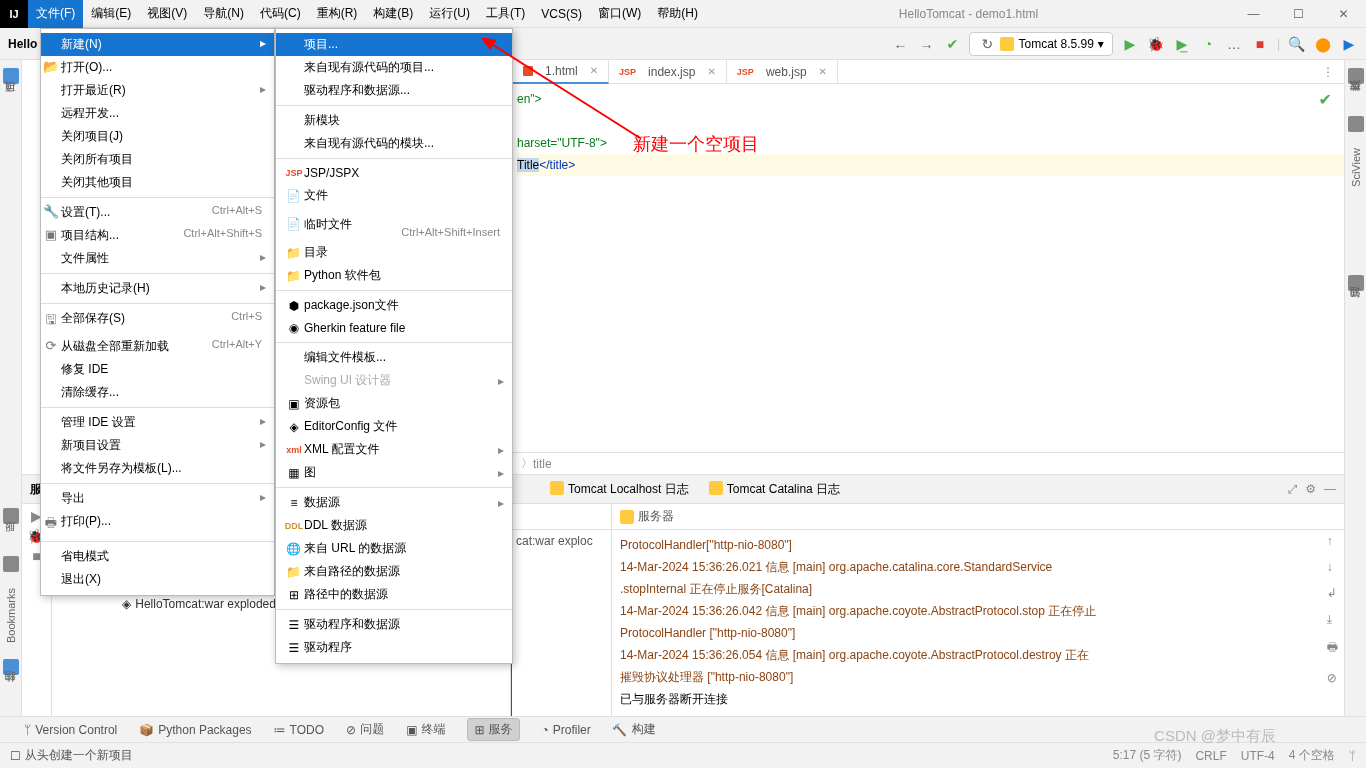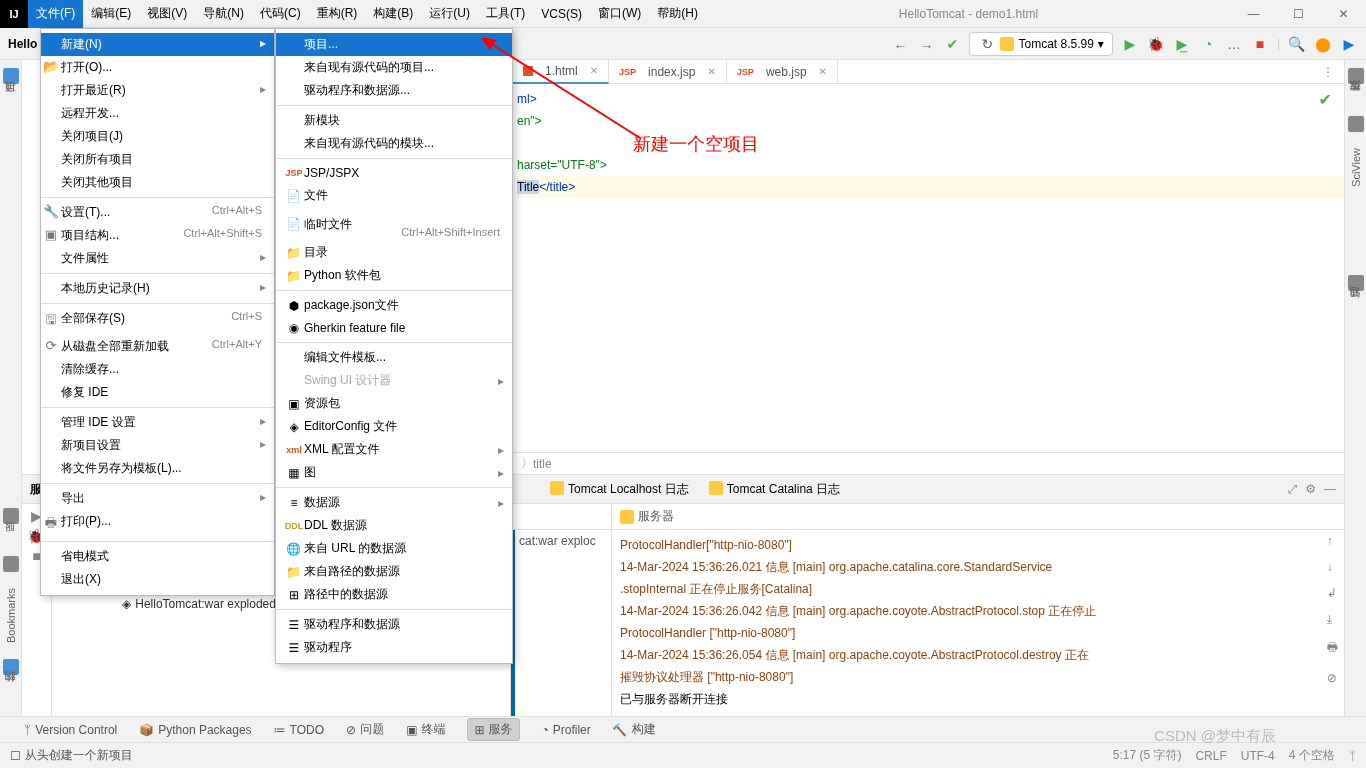--- a/index.html
+++ b/index.html
@@ -218,25 +218,25 @@
       <span class="label">全部保存(S)</span>
       <span class="shortcut">Ctrl+S</span>
     </div>
     <div class="dd-item">
       <span class="ico">⟳</span>
       <span class="label">从磁盘全部重新加载</span>
       <span class="shortcut">Ctrl+Alt+Y</span>
     </div>
     <div class="dd-item">
       <span class="ico"></span>
+      <span class="label">修复 IDE</span>
+    </div>
+    <div class="dd-item">
+      <span class="ico"></span>
       <span class="label">清除缓存...</span>
-    </div>
-    <div class="dd-item">
-      <span class="ico"></span>
-      <span class="label">修复 IDE</span>
     </div>
     <div class="dd-sep"></div>
     <div class="dd-item">
       <span class="ico"></span>
       <span class="label">管理 IDE 设置</span>
       <span class="arrow">▸</span>
     </div>
     <div class="dd-item">
       <span class="ico"></span>
       <span class="label">新项目设置</span>
@@ -433,21 +433,20 @@
     </div>
     <div class="ed-tab">
       <span style="font-size:9px;color:#e44d26;font-weight:bold">JSP</span>
       <span>web.jsp</span>
       <span class="ed-close">✕</span>
     </div>
     <div class="ed-more">⋮</div>
   </div>
   <div class="ed-check">✔</div>
   <div class="code">
-    <div><span class="tag">ml&gt;</span></div>
     <div><span class="str">en"&gt;</span></div>
     <div>&nbsp;</div>
     <div><span class="str">harset="UTF-8"&gt;</span></div>
     <div><span class="hl-line"><span class="sel">Title</span><span class="tag">&lt;/title&gt;</span></span></div>
   </div>
 </div>
 <div class="breadcrumb2">〉<span>title</span></div>
 
 <div class="tool-tabs">
   <span class="tool-tab-title">服</span>
@@ -501,21 +500,21 @@
             <span class="tomcat-ico"></span> 
             <span><b>Tomcat 8.5.99</b></span> 
             <span style="color:#aaa">[本地]</span>
           </div>
           <div class="tree-node tree-ind3"><span class="tree-chev"></span>◈ <span>HelloTomcat:war exploded</span> <span style="color:#aaa">[已同步]</span></div>
         </div>
       <div class="tool-body-mid-bar">
         <span class="ico">T</span>
         <span class="ico">↻</span>
       </div>
-      <div style="flex:0 0 100px;border-left:4px solid #0369a1;padding:4px;color:#555">cat:war exploc</div>
+      <div style="flex:0 0 100px;border-left:1px solid #0369a1;padding:4px;color:#555">cat:war exploc</div>
     </div>
   </div>
   <div class="tool-body-right">
     <div class="log-tabs">
       <span class="log-tab">
           <span class="tomcat-ico"></span>
           <span>服务器</span>
         </span>
     </div>
     <div class="log-content" id="log-content">

